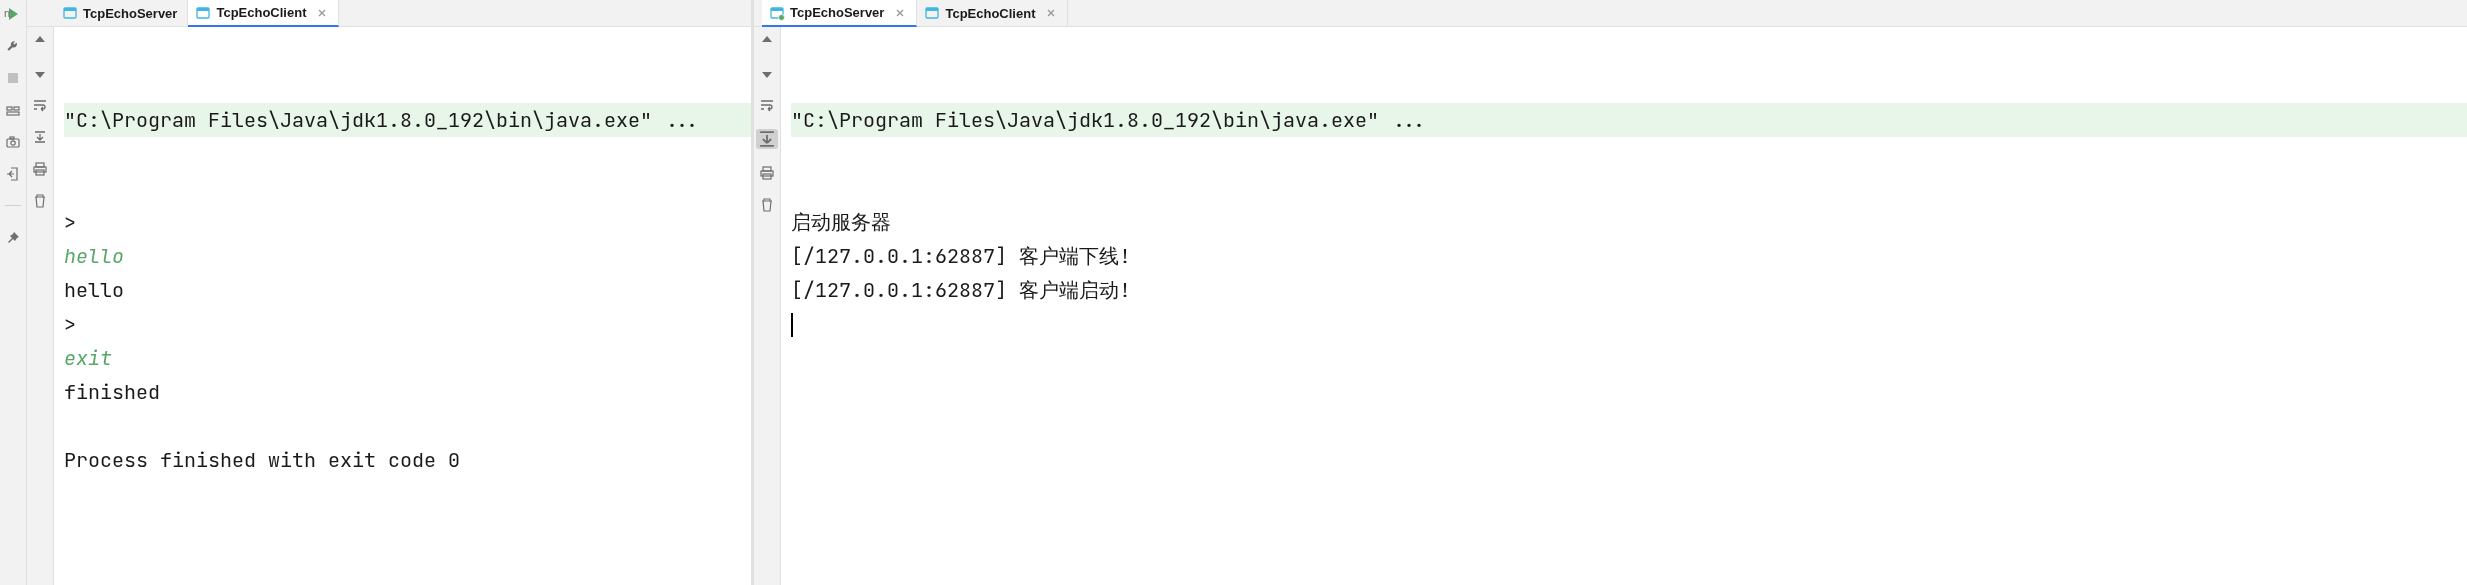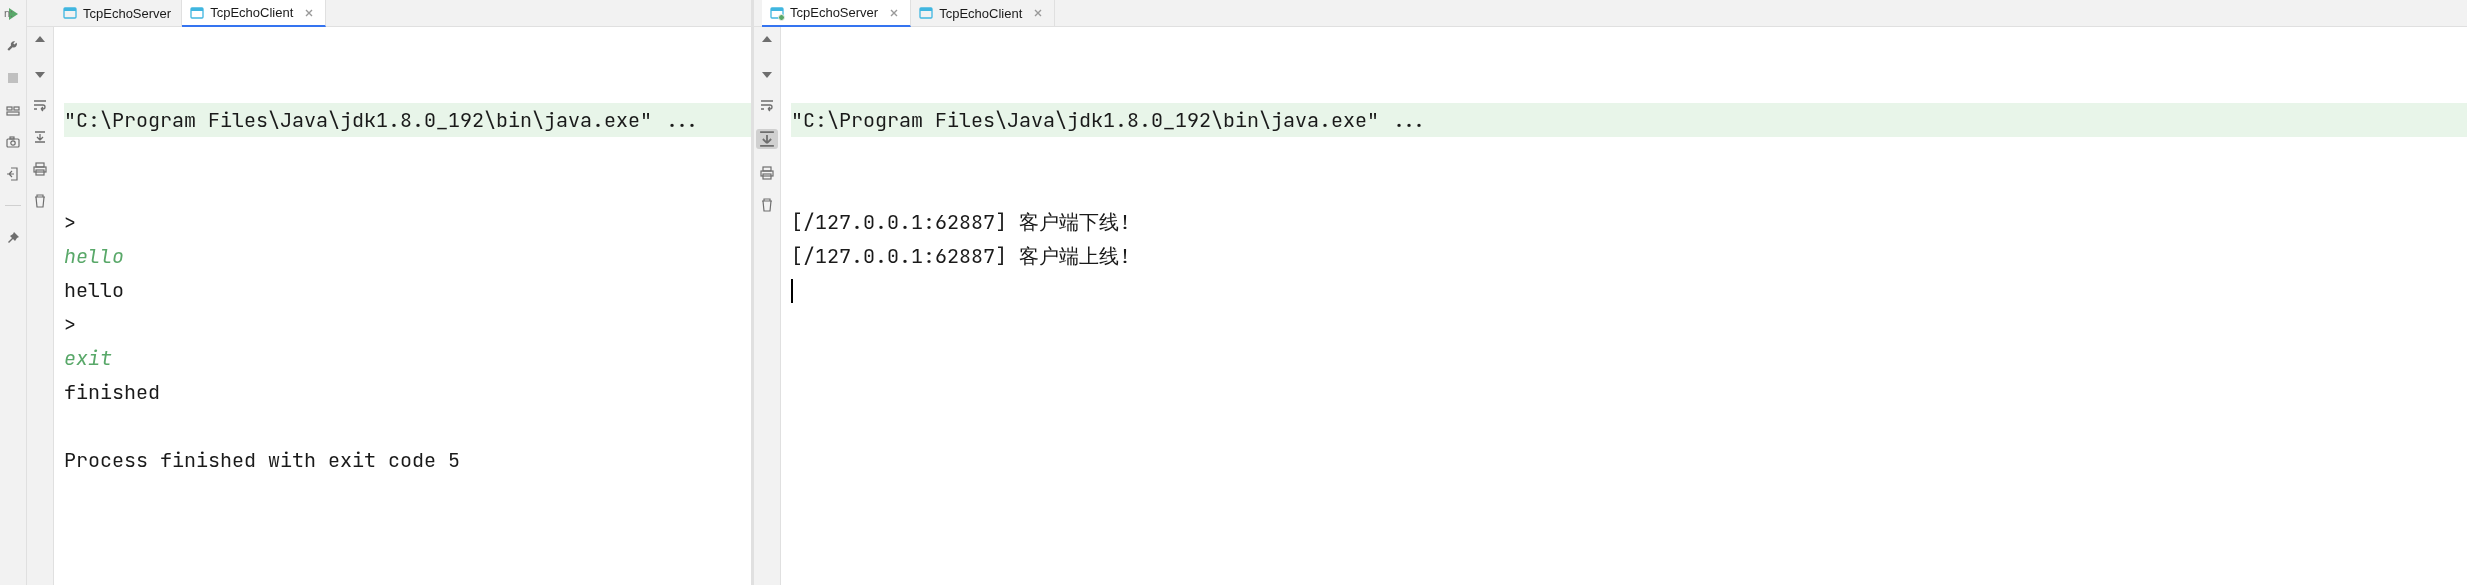--- a/index.html
+++ b/index.html
@@ -68,20 +68,21 @@
     .tab {
       height: 27px;
       display: flex;
       align-items: center;
       padding: 0 10px 0 8px;
       gap: 6px;
       cursor: pointer;
       font-size: 13px;
       color: #1a1a1a;
       border-right: 1px solid #e0e0e0;
+      font-weight: bold;
     }
     .tab.active {
       background: #fff;
       border-bottom: 2px solid #3574f0;
       margin-bottom: -1px;
     }
     .tab-icon {
       width: 14px;
       height: 14px;
       position: relative;
@@ -280,21 +281,21 @@
           </svg>
       </span>
       <span class="icon">
         <svg viewBox="0 0 16 16" fill="none" stroke="#6e6e6e" stroke-width="1.2">
             <path d="M3 4h10M5 4V2h6v2M4 4l1 10h6l1-10"></path>
           </svg>
       </span>
     </div>
     <div class="console">
       <div class="line cmd-line">"C:\Program Files\Java\jdk1.8.0_192\bin\java.exe" ...</div>
-      <div id="left-lines"><div class="line">&gt;</div><div class="line input-green">hello</div><div class="line">hello</div><div class="line">&gt;</div><div class="line input-green">exit</div><div class="line">finished</div><div class="line"></div><div class="line">Process finished with exit code 5</div></div>
+      <div id="left-lines"><div class="line">&gt;</div><div class="line input-green">hello</div><div class="line">hello</div><div class="line">&gt;</div><div class="line input-green">exit</div><div class="line">finished</div><div class="line"></div><div class="line">Process finished with exit code 0</div></div>
     </div>
   </div>
 </div>
 
 <div class="splitter"></div>
 
 <div class="panel right">
   <div class="tabs">
     <div class="tab active">
       <span class="tab-icon">
@@ -356,16 +357,16 @@
           </svg>
       </span>
       <span class="icon">
         <svg viewBox="0 0 16 16" fill="none" stroke="#6e6e6e" stroke-width="1.2">
             <path d="M3 4h10M5 4V2h6v2M4 4l1 10h6l1-10"></path>
           </svg>
       </span>
     </div>
     <div class="console">
       <div class="line cmd-line">"C:\Program Files\Java\jdk1.8.0_192\bin\java.exe" ...</div>
-      <div id="right-lines"><div class="line">[/127.0.0.1:62887] 客户端下线!</div><div class="line">[/127.0.0.1:62887] 客户端上线!</div><div class="line"><span class="cursor"></span></div></div>
+      <div id="right-lines"><div class="line">启动服务器</div><div class="line">[/127.0.0.1:62887] 客户端下线!</div><div class="line">[/127.0.0.1:62887] 客户端启动!</div><div class="line"><span class="cursor"></span></div></div>
     </div>
   </div>
 </div>
 
 </body></html>

